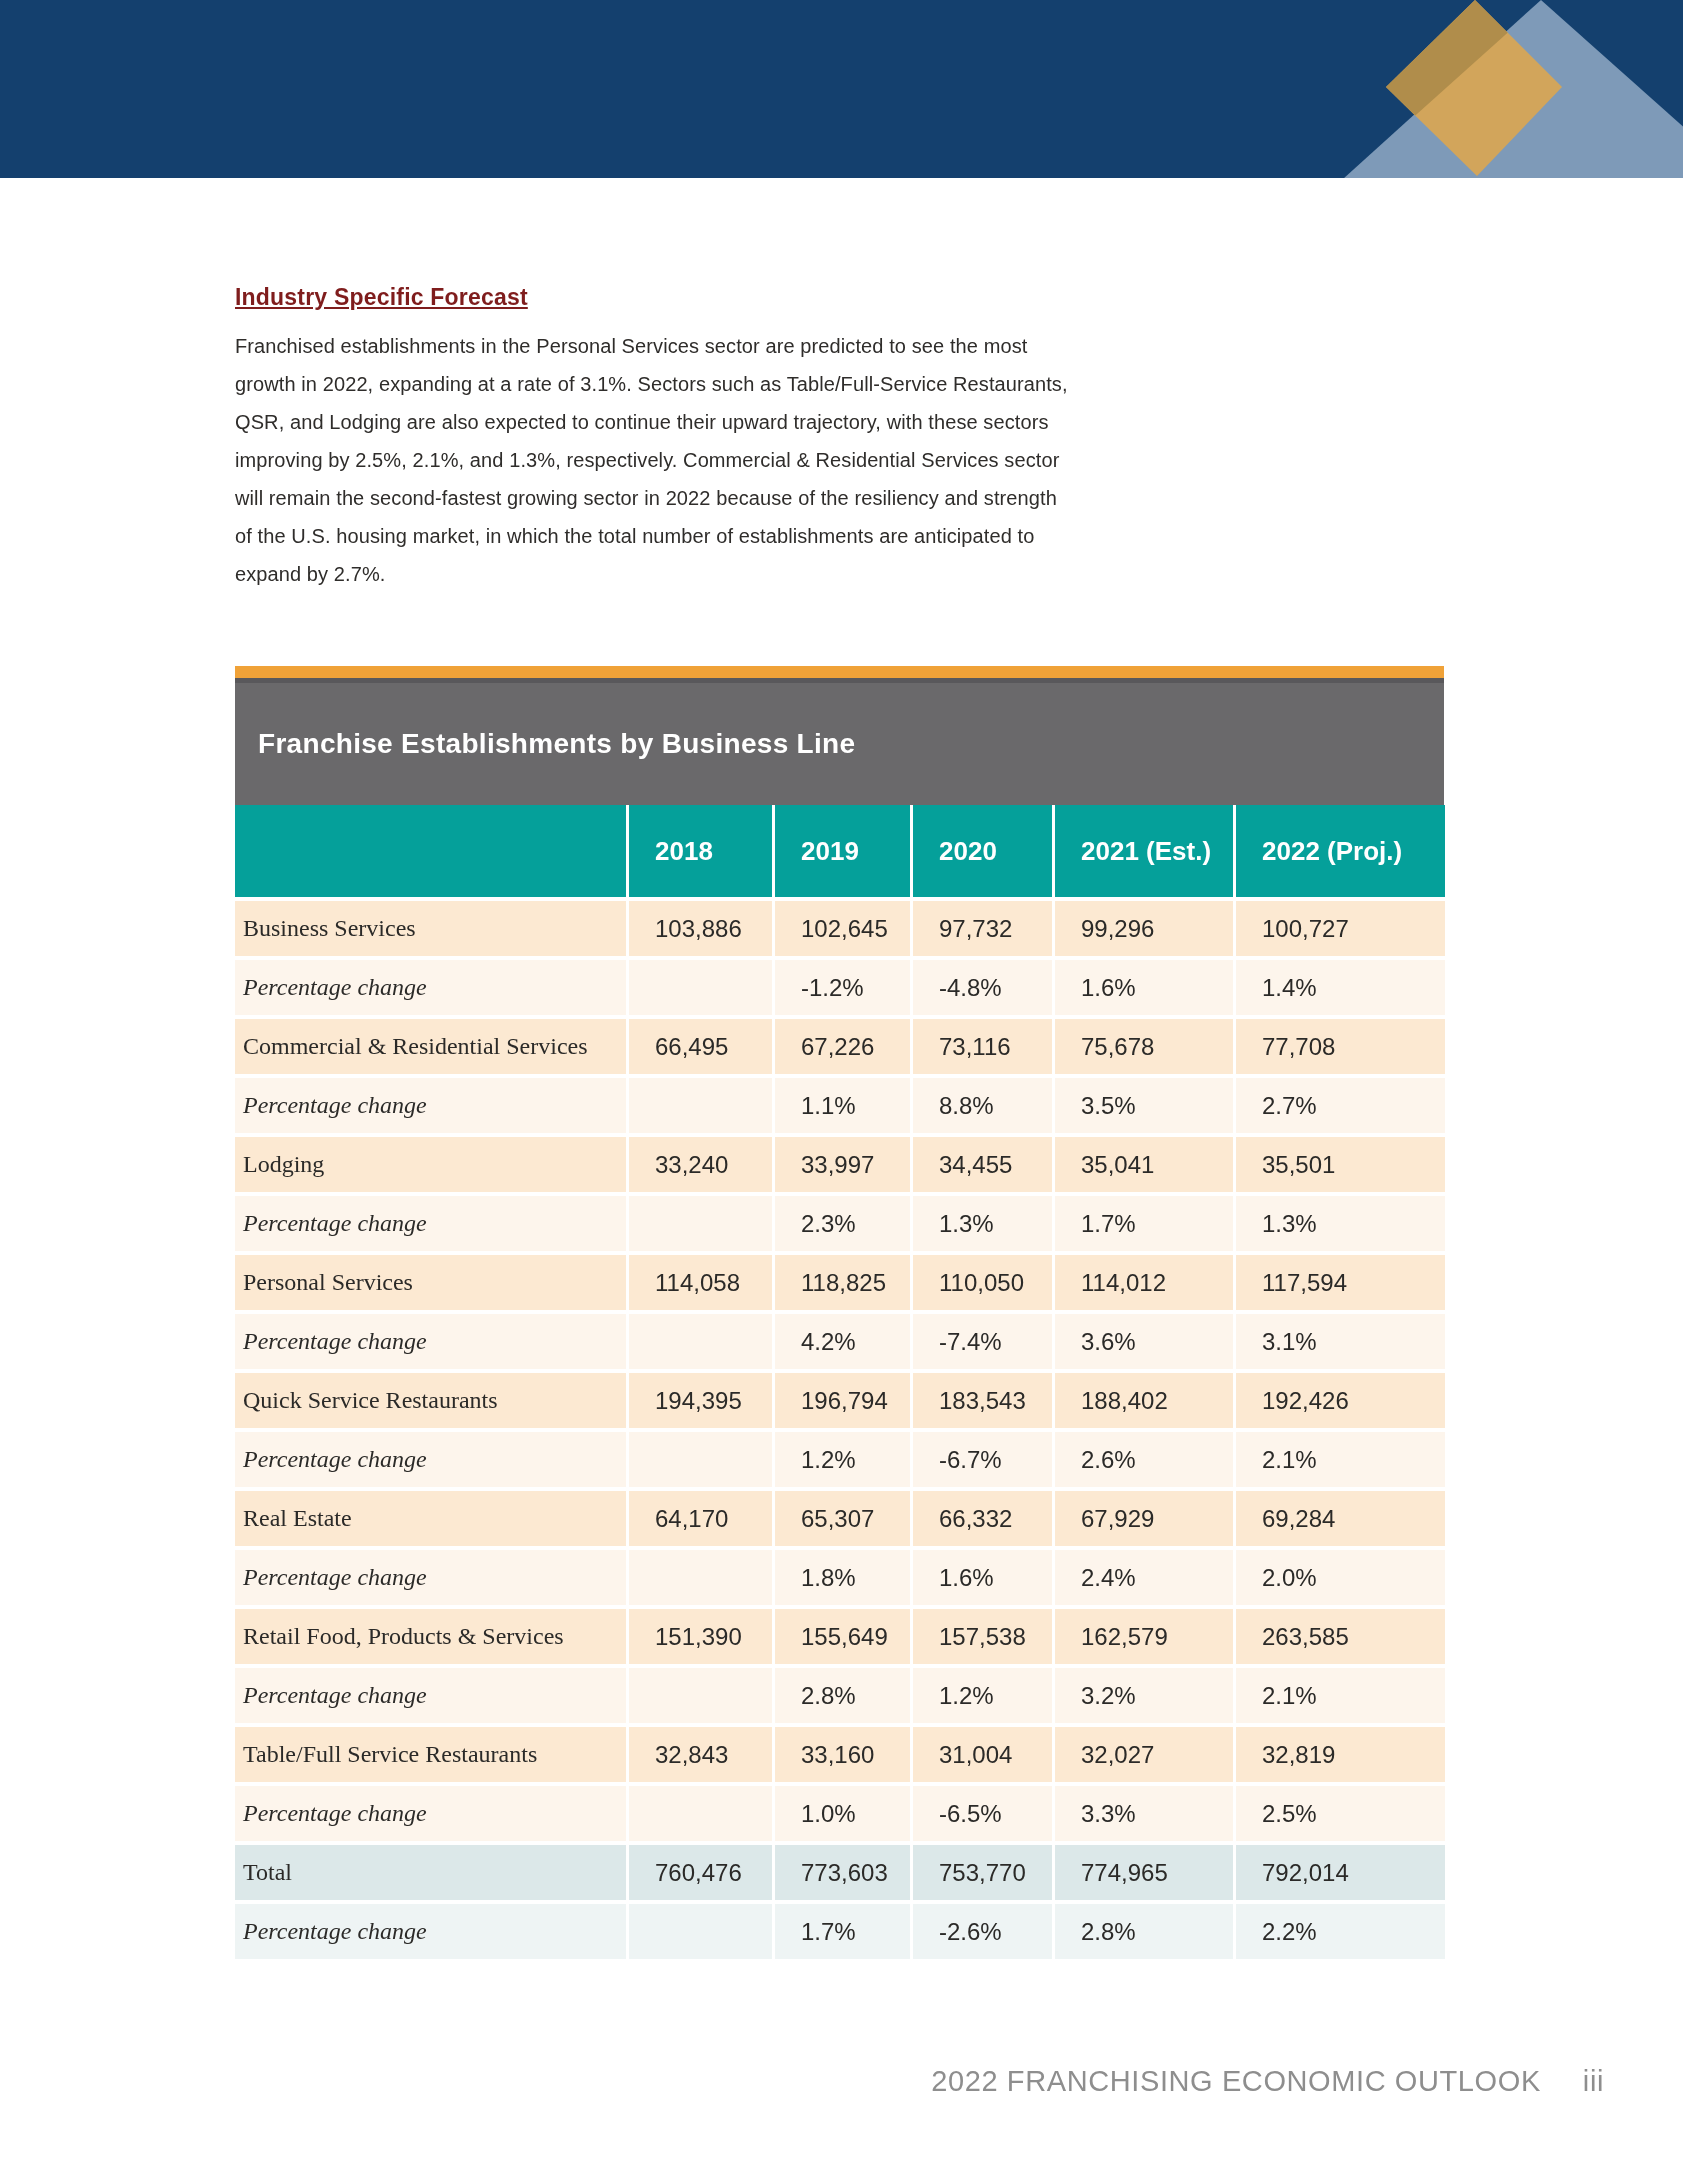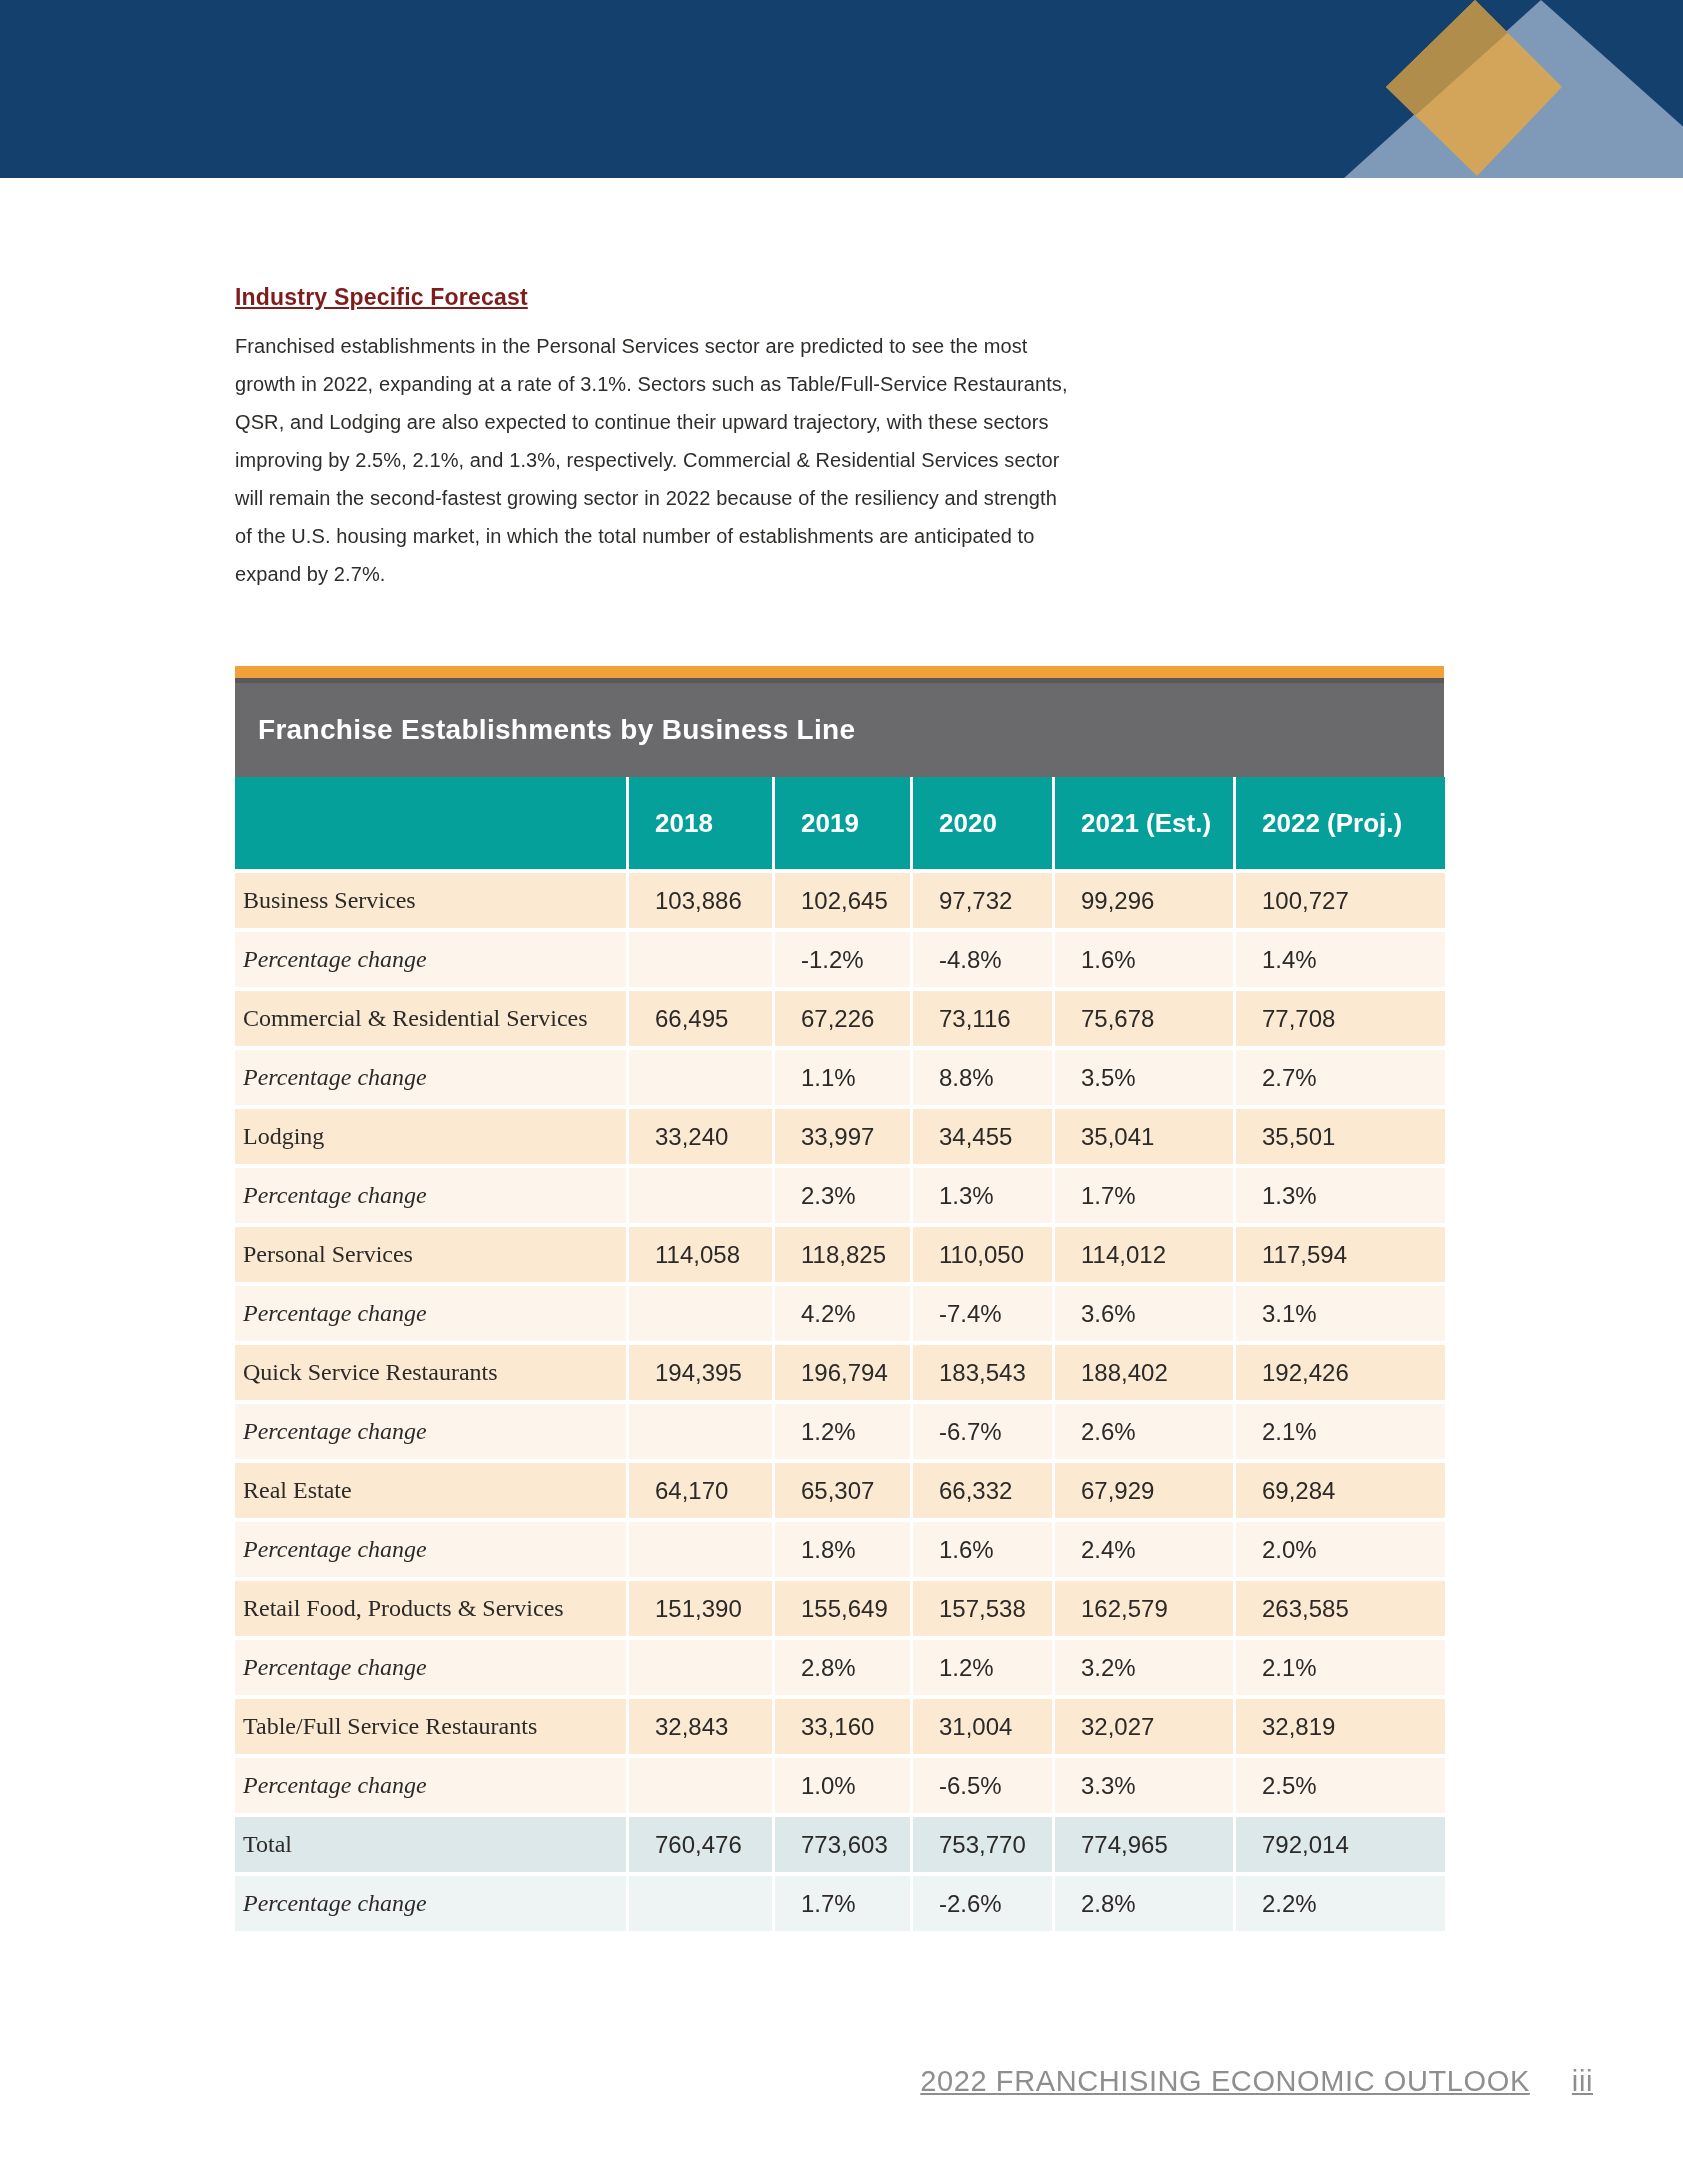--- a/index.html
+++ b/index.html
@@ -18,21 +18,21 @@
   .content { position:absolute; left:235px; top:178px; width:1209px; }
   .page-title { margin:99px 0 10px 0; font-size:23px; line-height:40px; font-weight:700;
                 color:#7f1d1d; letter-spacing:0.2px;text-decoration:underline; }
   .intro { font-size:20px; line-height:38px; color:#2f2d2b; letter-spacing:0.1px; }
   .intro div { white-space:nowrap; }
 
   
   .table-section { margin-top:73px; }
   .accent-bar { height:12px; background:#f0a238; }
   .dark-line { height:5px; background:#59585b; }
-  .title-bar { height:94px; background:#6a696b; display:flex; align-items:center;
+  .title-bar { height:122px; background:#6a696b; display:flex; align-items:center;
                padding-left:23px; box-sizing:border-box; }
   .title-bar span { color:#ffffff; font-weight:700; font-size:28px; letter-spacing:0.3px; }
 
   table { width:1209px; border-collapse:separate; border-spacing:0; table-layout:fixed; }
   thead th { background:#05a09a; height:96px; color:#ffffff; font-size:26px; font-weight:700;
              text-align:left; padding:0 0 0 26px; border-bottom:4px solid #ffffff;
              vertical-align:middle; box-sizing:border-box; }
   thead th + th { border-left:3px solid #ffffff; }
   tbody td { height:59px; font-size:24px; color:#2b2a28; vertical-align:middle;
              padding:0 0 0 26px; border-bottom:4px solid #ffffff; box-sizing:border-box;
@@ -40,22 +40,22 @@
   tbody td:first-child { padding-left:8px;font-family:Liberation Serif, serif; }
   tbody td + td { border-left:3px solid #ffffff; }
   tr.sector td { background:#fce9d2; }
   tr.pct td { background:#fdf5ec; }
   tr.pct td:first-child { font-style:italic; }
   tr.total td { background:#dce8e9; }
   tr.total_pct td { background:#eef4f4; }
   tr.total_pct td:first-child { font-style:italic; }
 
   
-  .footer { position:absolute; top:2065px; right:90px; font-size:29px; color:#8e8e8e;
-            letter-spacing:0.6px;text-decoration:underline; }
+  .footer { position:absolute; top:2065px; right:79px; font-size:29px; color:#8e8e8e;
+            letter-spacing:0.6px; }
   .footer .page-num { margin-left:42px; }
 </style>
 </head>
 <body>
 
 <div id="page">
 
   <div class="banner">
     <div class="banner-layer tri"></div>
     <div class="banner-layer diamond-light"></div>

